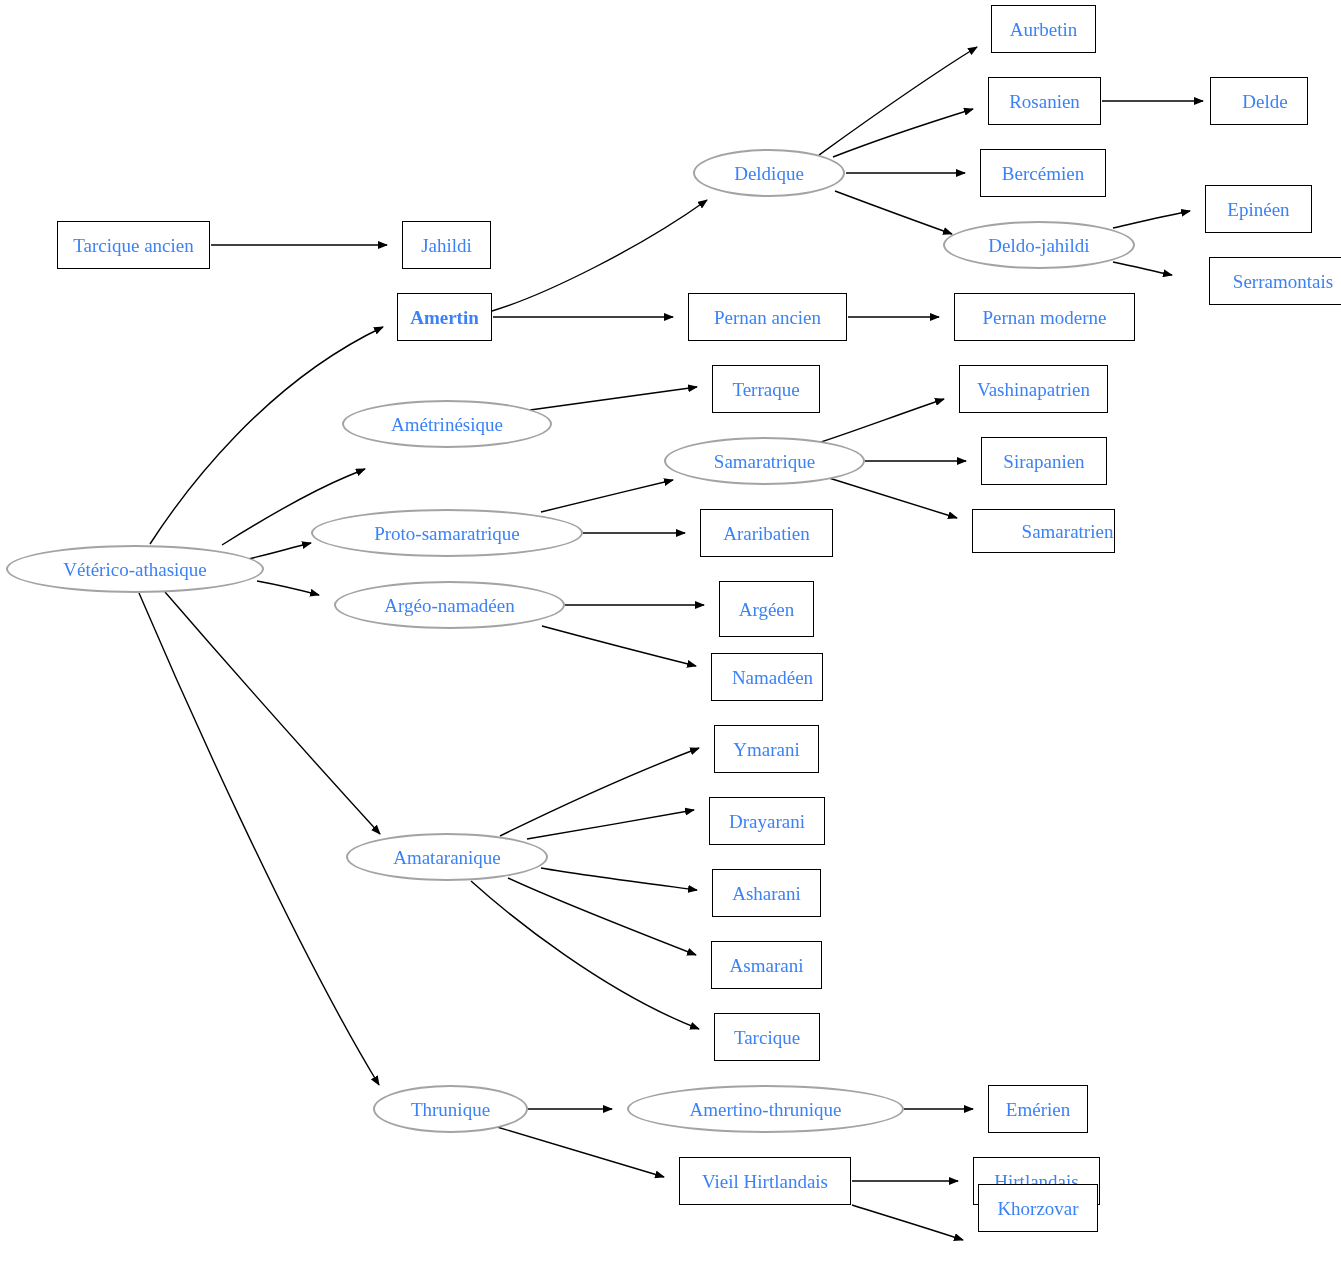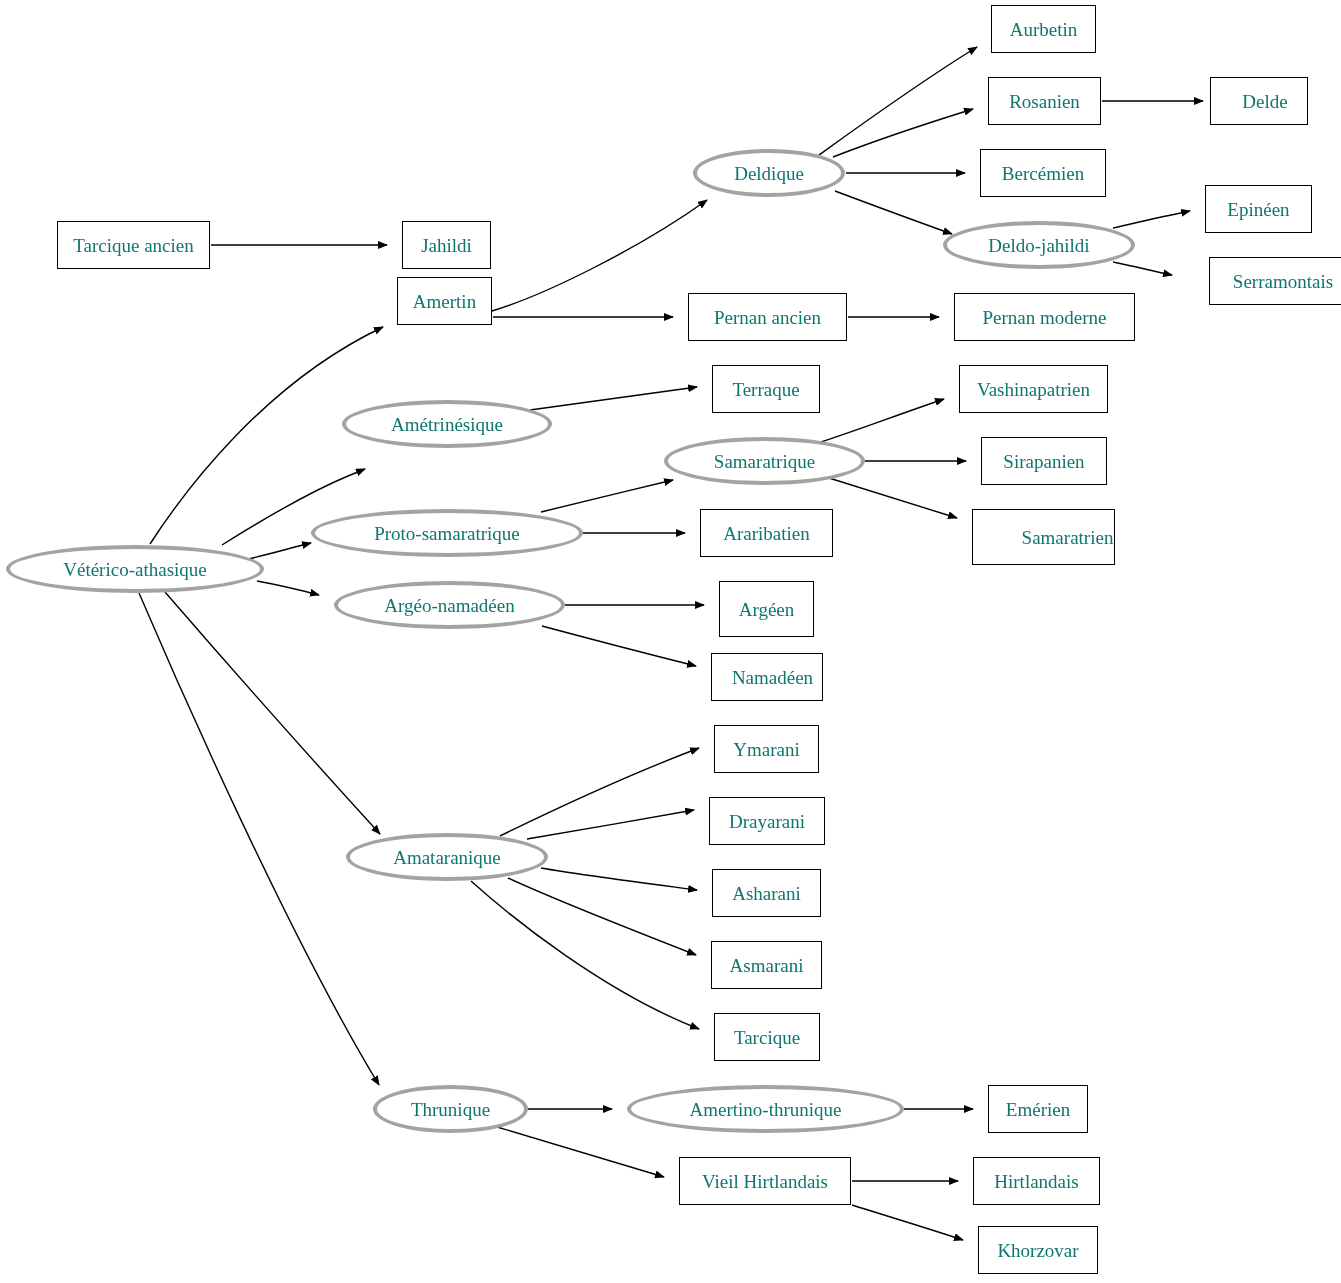--- a/index.html
+++ b/index.html
@@ -24,33 +24,33 @@
     top: 0;
     width: 1341px;
     height: 1283px;
   }
   .node {
     position: absolute;
     box-sizing: border-box;
     display: flex;
     align-items: center;
     justify-content: center;
-    color: #0f766e;
+    color: #3b82f6;
     font-size: 19px;
     line-height: 1;
     white-space: nowrap;
     background: #ffffff;
     z-index: 2;
   }
   .node.box {
     border: 1px solid #000000;
     border-radius: 0;
   }
   .node.ellipse {
-    border: 4px solid #a3a3a3;
+    border: 2px solid #a3a3a3;
     border-radius: 50% / 50%;
   }
   .node-label {
     pointer-events: none;
   }
 </style>
 </head>
 <body>
 
 <div id="canvas">
@@ -98,21 +98,21 @@
         <path d="M852,1205 C887,1216 930,1229 963,1240" fill="none" stroke="#000000" stroke-width="1.4" marker-end="url(#arrow)"></path>
       </g>
   </svg>
   <div id="node-layer">
       <div class="node box" style="left: 57px; top: 221px; width: 153px; height: 48px;">
         <span class="node-label">Tarcique ancien</span>
       </div>
       <div class="node box" style="left: 402px; top: 221px; width: 89px; height: 48px;">
         <span class="node-label">Jahildi</span>
       </div>
-      <div class="node box" style="left: 397px; top: 277px; width: 95px; height: 48px;">
+      <div class="node box" style="left: 397px; top: 293px; width: 95px; height: 48px; font-weight: bold;">
         <span class="node-label">Amertin</span>
       </div>
       <div class="node ellipse" style="left: 693px; top: 149px; width: 152px; height: 48px;">
         <span class="node-label">Deldique</span>
       </div>
       <div class="node box" style="left: 991px; top: 5px; width: 105px; height: 48px;">
         <span class="node-label">Aurbetin</span>
       </div>
       <div class="node box" style="left: 988px; top: 77px; width: 113px; height: 48px;">
         <span class="node-label">Rosanien</span>
@@ -146,21 +146,21 @@
       </div>
       <div class="node box" style="left: 959px; top: 365px; width: 149px; height: 48px;">
         <span class="node-label">Vashinapatrien</span>
       </div>
       <div class="node ellipse" style="left: 664px; top: 437px; width: 201px; height: 48px;">
         <span class="node-label">Samaratrique</span>
       </div>
       <div class="node box" style="left: 981px; top: 437px; width: 126px; height: 48px;">
         <span class="node-label">Sirapanien</span>
       </div>
-      <div class="node box" style="left: 972px; top: 509px; width: 143px; height: 56px; padding-left: 48px;">
+      <div class="node box" style="left: 972px; top: 509px; width: 143px; height: 44px; padding-left: 48px;">
         <span class="node-label">Samaratrien</span>
       </div>
       <div class="node ellipse" style="left: 311px; top: 509px; width: 272px; height: 48px;">
         <span class="node-label">Proto-samaratrique</span>
       </div>
       <div class="node box" style="left: 700px; top: 509px; width: 133px; height: 48px;">
         <span class="node-label">Araribatien</span>
       </div>
       <div class="node ellipse" style="left: 334px; top: 581px; width: 231px; height: 48px;">
         <span class="node-label">Argéo-namadéen</span>
@@ -200,17 +200,17 @@
       </div>
       <div class="node box" style="left: 988px; top: 1085px; width: 100px; height: 48px;">
         <span class="node-label">Emérien</span>
       </div>
       <div class="node box" style="left: 679px; top: 1157px; width: 172px; height: 48px;">
         <span class="node-label">Vieil Hirtlandais</span>
       </div>
       <div class="node box" style="left: 973px; top: 1157px; width: 127px; height: 48px;">
         <span class="node-label">Hirtlandais</span>
       </div>
-      <div class="node box" style="left: 978px; top: 1226px; width: 120px; height: 48px; justify-content: center;">
+      <div class="node box" style="left: 978px; top: 1184px; width: 120px; height: 48px; justify-content: center;">
         <span class="node-label">Khorzovar</span>
       </div>
     </div>
 </div>
 
 </body></html>

